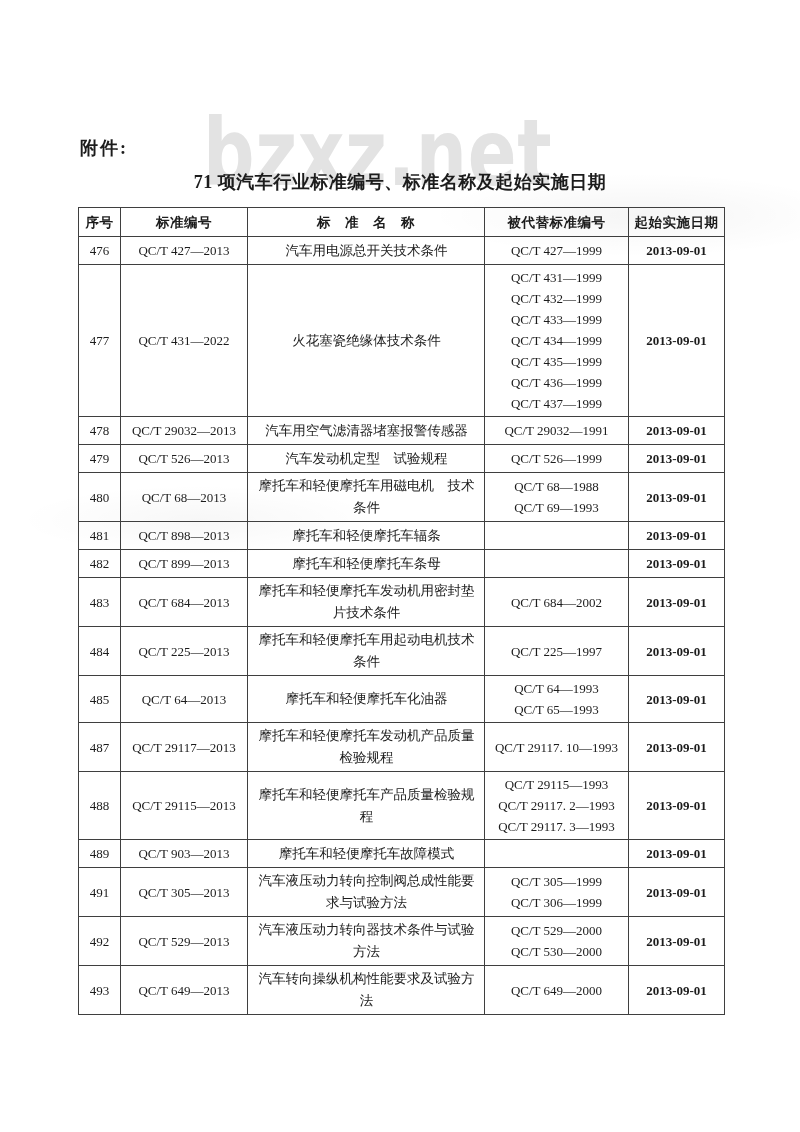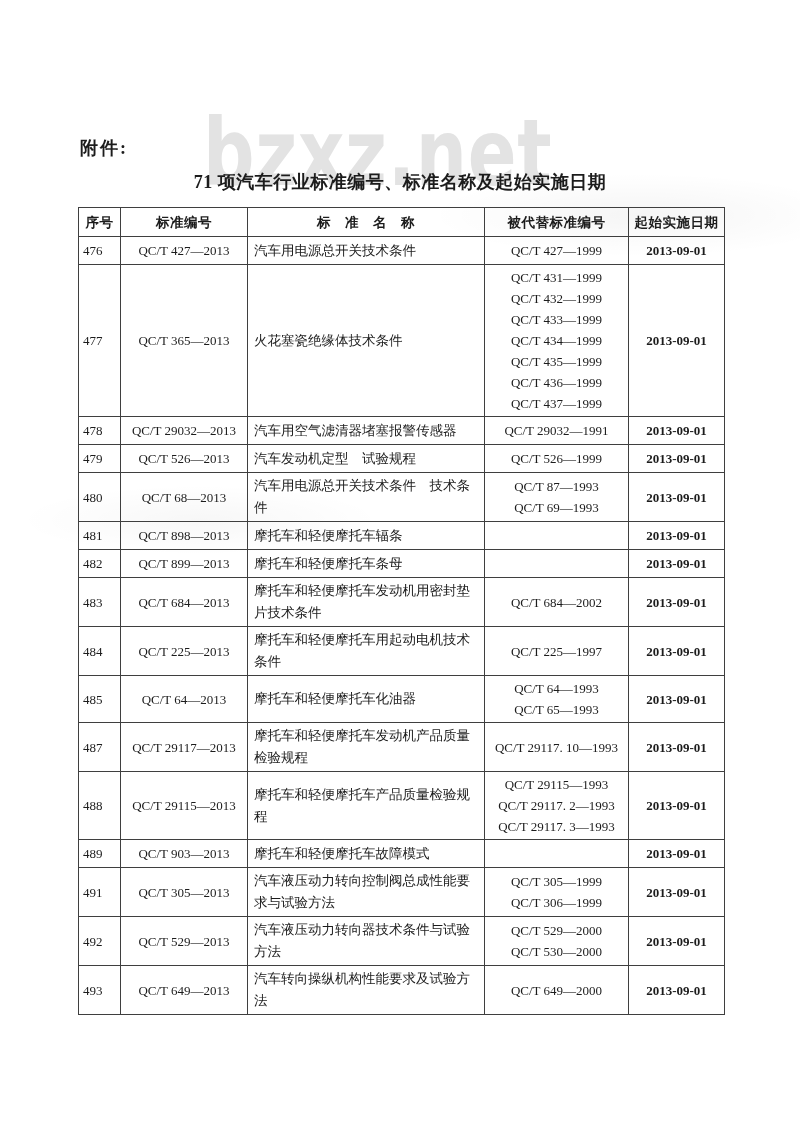--- a/index.html
+++ b/index.html
@@ -65,23 +65,23 @@
     padding: 2px 4px;
     line-height: 21px;
   }
   .std-table th {
     font-size: 13.5px;
     font-weight: 700;
     height: 24px;
     text-align: center;
     letter-spacing: 0.5px;
   }
-  td.c-no   { }
+  td.c-no   { text-align: center; }
   td.c-code { text-align: center; white-space: nowrap; }
-  td.c-name { text-align: left; padding-left: 6px; padding-right: 5px; line-height: 22px; font-size: 13.5px; }
+  td.c-name { text-align: center; padding-left: 6px; padding-right: 5px; line-height: 22px; font-size: 13.5px; }
   td.c-repl { text-align: center; }
   td.c-repl div { line-height: 21px; white-space: nowrap; }
   td.c-date { text-align: center; white-space: nowrap; font-weight: bold; }
   tr.r-single td { height: 23px; }
 </style>
 </head>
 <body>
 
 <div class="page">
 
@@ -113,21 +113,21 @@
           <td class="c-no">476</td>
           <td class="c-code">QC/T 427—2013</td>
           <td class="c-name">汽车用电源总开关技术条件</td>
           <td class="c-repl">
             <div>QC/T 427—1999</div>
           </td>
           <td class="c-date">2013-09-01</td>
         </tr>
         <tr>
           <td class="c-no">477</td>
-          <td class="c-code">QC/T 365—2013</td>
+          <td class="c-code">QC/T 431—2022</td>
           <td class="c-name">火花塞瓷绝缘体技术条件</td>
           <td class="c-repl">
             <div>QC/T 431—1999</div>
             <div>QC/T 432—1999</div>
             <div>QC/T 433—1999</div>
             <div>QC/T 434—1999</div>
             <div>QC/T 435—1999</div>
             <div>QC/T 436—1999</div>
             <div>QC/T 437—1999</div>
           </td>
@@ -147,23 +147,23 @@
           <td class="c-code">QC/T 526—2013</td>
           <td class="c-name">汽车发动机定型　试验规程</td>
           <td class="c-repl">
             <div>QC/T 526—1999</div>
           </td>
           <td class="c-date">2013-09-01</td>
         </tr>
         <tr>
           <td class="c-no">480</td>
           <td class="c-code">QC/T 68—2013</td>
-          <td class="c-name">汽车用电源总开关技术条件　技术条件</td>
-          <td class="c-repl">
-            <div>QC/T 87—1993</div>
+          <td class="c-name">摩托车和轻便摩托车用磁电机　技术条件</td>
+          <td class="c-repl">
+            <div>QC/T 68—1988</div>
             <div>QC/T 69—1993</div>
           </td>
           <td class="c-date">2013-09-01</td>
         </tr>
         <tr class="r-single">
           <td class="c-no">481</td>
           <td class="c-code">QC/T 898—2013</td>
           <td class="c-name">摩托车和轻便摩托车辐条</td>
           <td class="c-repl"></td>
           <td class="c-date">2013-09-01</td>

